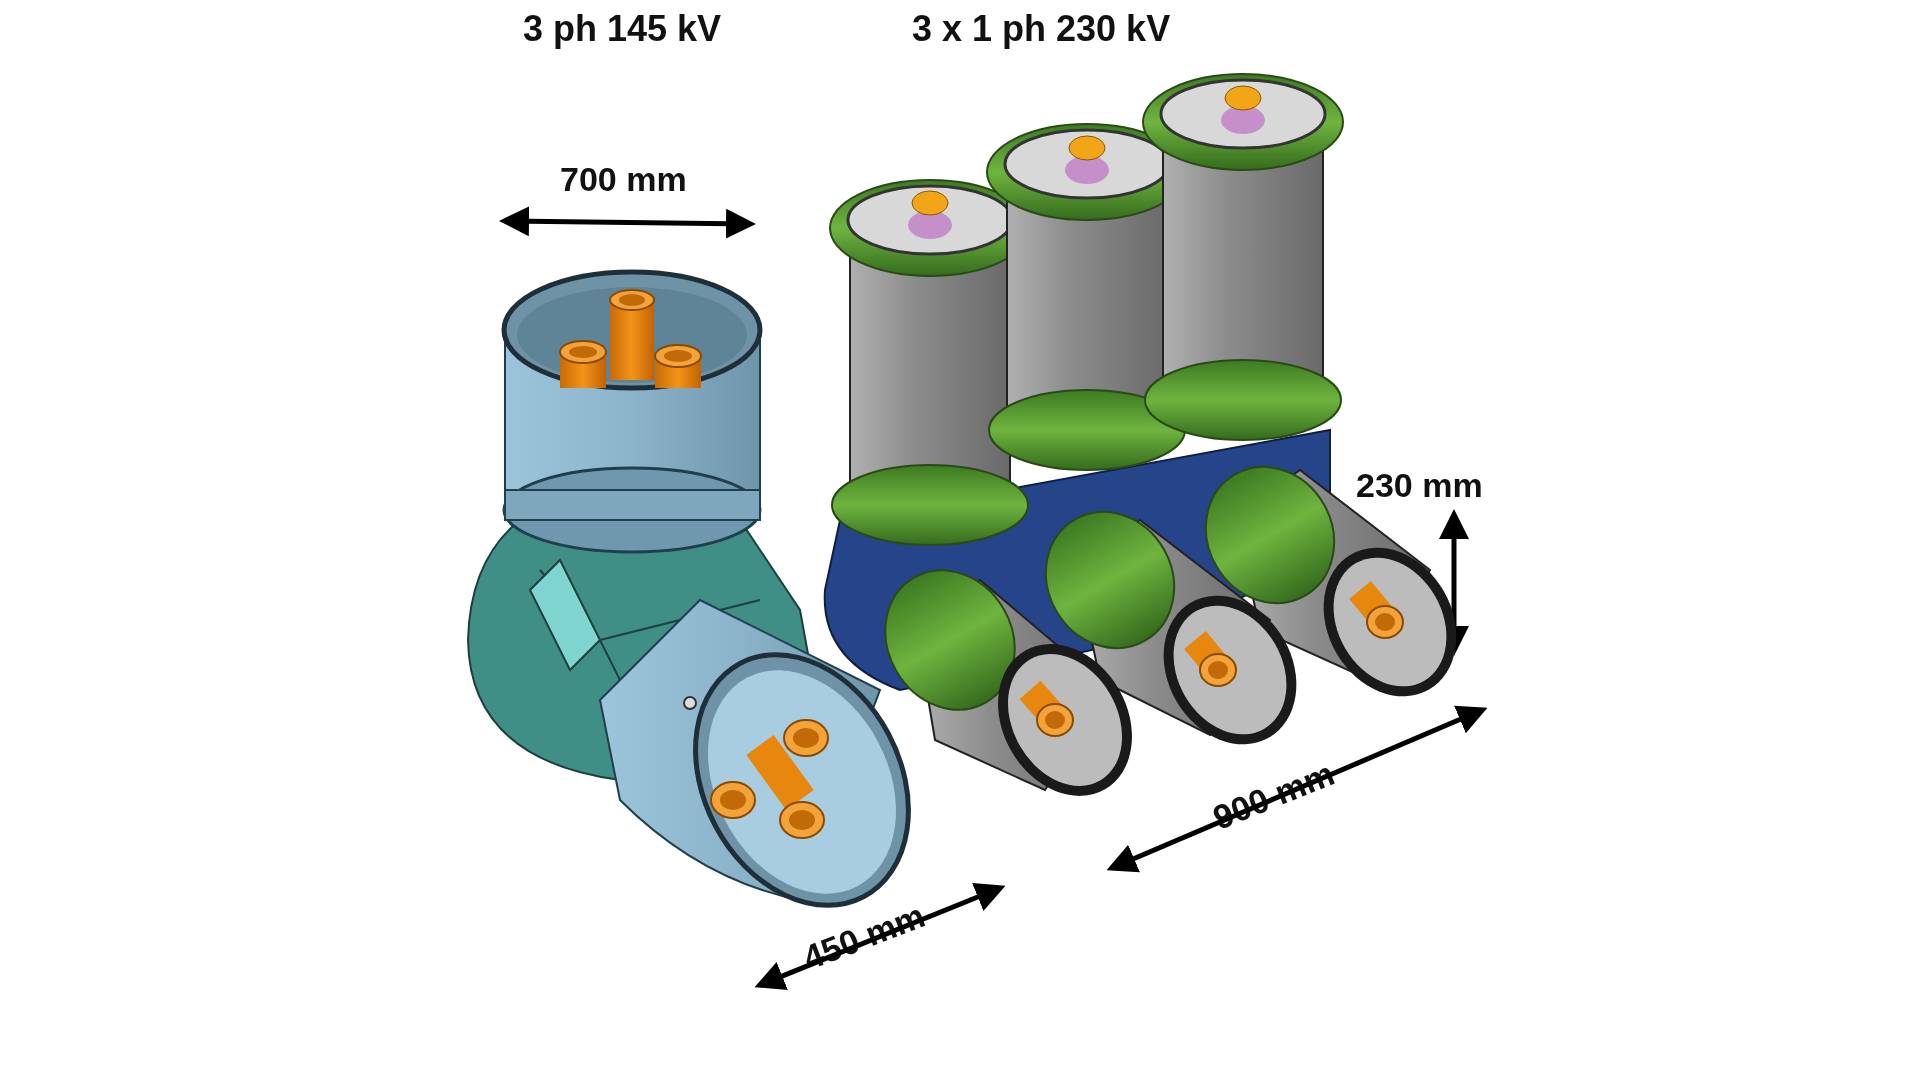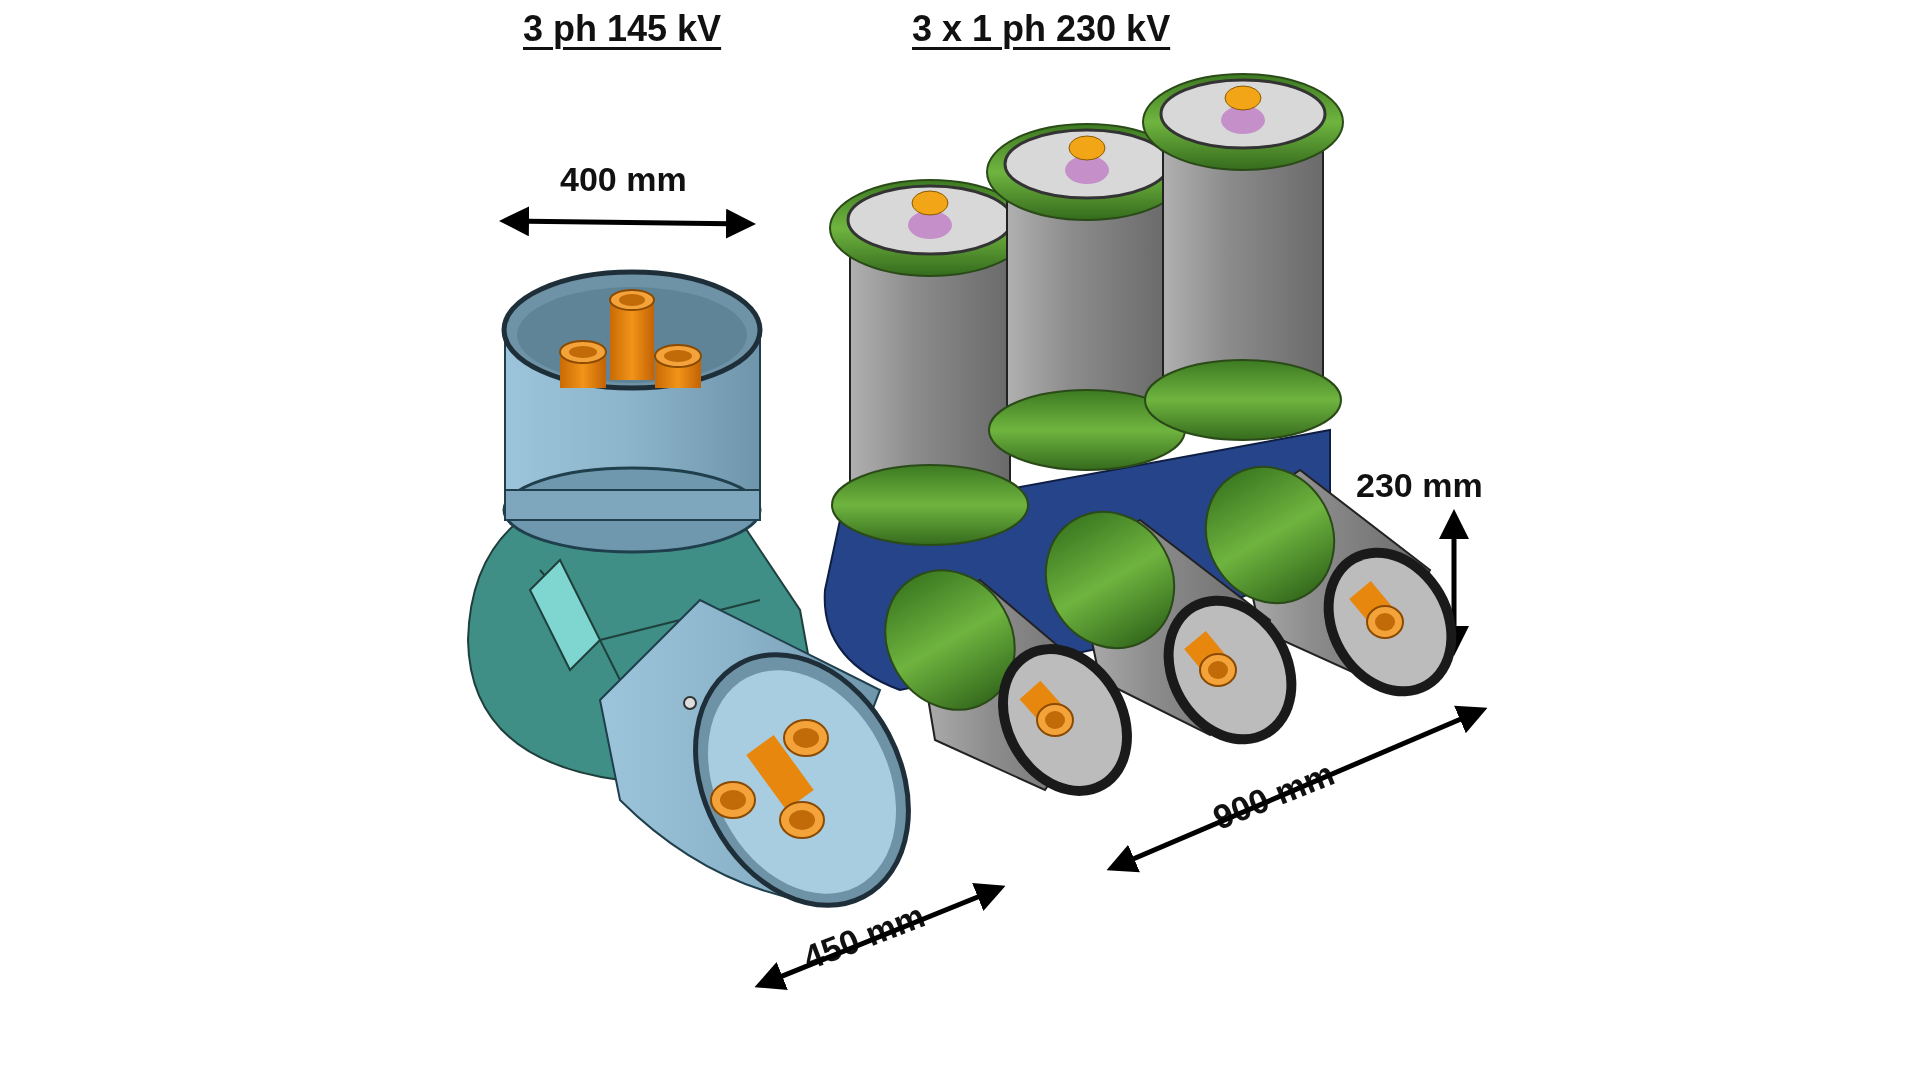--- a/index.html
+++ b/index.html
@@ -1,27 +1,27 @@
 <!DOCTYPE html>
 <html><head>
 <meta charset="utf-8">
 <style>
   html,body{margin:0;padding:0;background:#ffffff;}
   body{width:1920px;height:1080px;position:relative;overflow:hidden;font-family:"Liberation Sans","DejaVu Sans",sans-serif;}
-  .title{position:absolute;top:8px;font-size:36px;font-weight:bold;color:#111;text-decoration:underline;text-decoration-thickness:3px;text-underline-offset:6px;white-space:nowrap;}
+  .title{position:absolute;top:8px;font-size:36px;font-weight:bold;color:#111;text-decoration-thickness:3px;text-underline-offset:6px;white-space:nowrap;}
   .dim{position:absolute;font-size:34px;font-weight:bold;color:#111;white-space:nowrap;transform-origin:left center;}
   svg.scene{position:absolute;left:0;top:0;}
 </style>
 </head>
 <body>
 
 <div class="title" style="left:523px;">3 ph 145 kV</div>
 <div class="title" style="left:912px;">3 x 1 ph 230 kV</div>
 
-<div class="dim" style="left:560px;top:160px;">400 mm</div>
+<div class="dim" style="left:560px;top:160px;">700 mm</div>
 <div class="dim" style="left:1356px;top:466px;">230 mm</div>
 <div class="dim" style="left:805px;top:940px;transform:rotate(-21deg);">450 mm</div>
 <div class="dim" style="left:1215px;top:800px;transform:rotate(-22deg);">900 mm</div>
 
 <svg class="scene" width="1920" height="1080" viewBox="0 0 1920 1080">
   <defs>
     <marker id="ah" viewBox="0 0 10 10" refX="8" refY="5" markerWidth="6" markerHeight="6" orient="auto-start-reverse">
       <path d="M0,0 L10,5 L0,10 z" fill="#000"></path>
     </marker>
     <linearGradient id="blueCyl" x1="0" x2="1">

